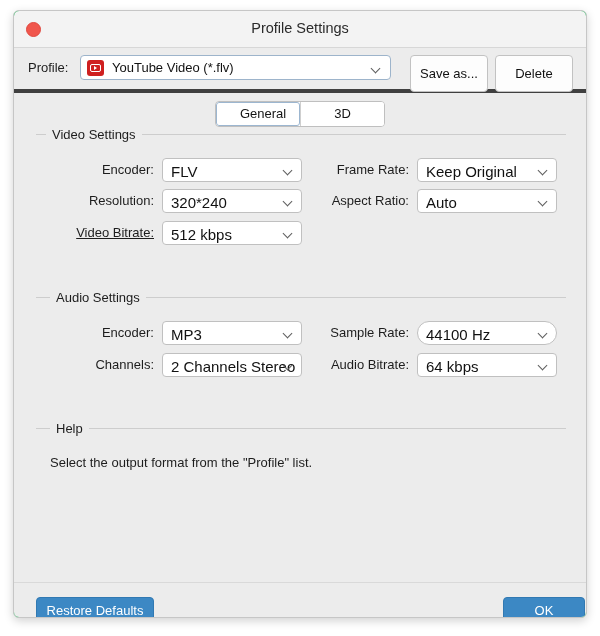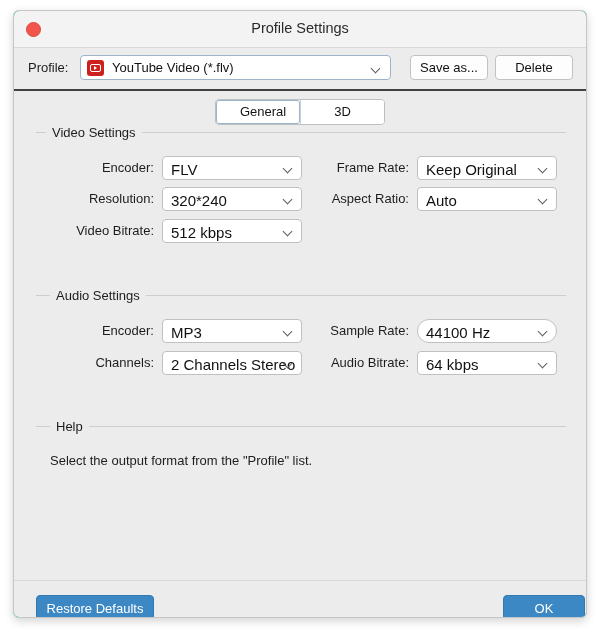--- a/index.html
+++ b/index.html
@@ -52,21 +52,21 @@
     text-align: center;
     font-size: 14.5px;
     color: #2b2b2b;
   }
 
   
   .profile-row {
     position: relative;
     height: 41px;
     background: #ececec;
-    border-bottom: 2px solid #404040;
+    border-bottom: 4px solid #404040;
   }
   .profile-label {
     position: absolute;
     left: 14px;
     top: 12px;
     font-size: 13px;
     color: #1d1d1d;
   }
   .profile-select {
     position: absolute;
@@ -130,21 +130,21 @@
     left: 0; top: 1px;
     width: 6px; height: 6px;
     border-right: 1.4px solid #5e5e5e;
     border-bottom: 1.4px solid #5e5e5e;
     transform: rotate(45deg);
   }
 
   .plain-btn {
     position: absolute;
     top: 7px;
-    height: 25px;
+    height: 37px;
     background: #fdfdfd;
     border: 1px solid #c2c2c2;
     border-radius: 4px;
     font-size: 13px;
     color: #111111;
     cursor: pointer;
     box-sizing: border-box;
     font-family: "Liberation Sans", sans-serif;
   }
   #save-as-btn { left: 396px; width: 78px; }
@@ -307,21 +307,21 @@
       <div class="val">FLV</div>
       <div class="chev"></div>
     </div>
 
     <div class="field-label" style="left:40px; top:58px; width:100px;">Resolution:</div>
     <div class="dd" style="left:148px; top:54px; width:140px;">
       <div class="val">320*240</div>
       <div class="chev"></div>
     </div>
 
-    <div class="field-label" style="left:30px; top:90px; width:110px;">Video Bitrate:</div>
+    <div class="field-label" style="left:30px; top:90px; width:110px;text-decoration:underline;">Video Bitrate:</div>
     <div class="dd" style="left:148px; top:86px; width:140px;">
       <div class="val">512 kbps</div>
       <div class="chev"></div>
     </div>
 
     <div class="field-label" style="left:295px; top:27px; width:100px;">Frame Rate:</div>
     <div class="dd" style="left:403px; top:23px; width:140px;">
       <div class="val">Keep Original</div>
       <div class="chev"></div>
     </div>

